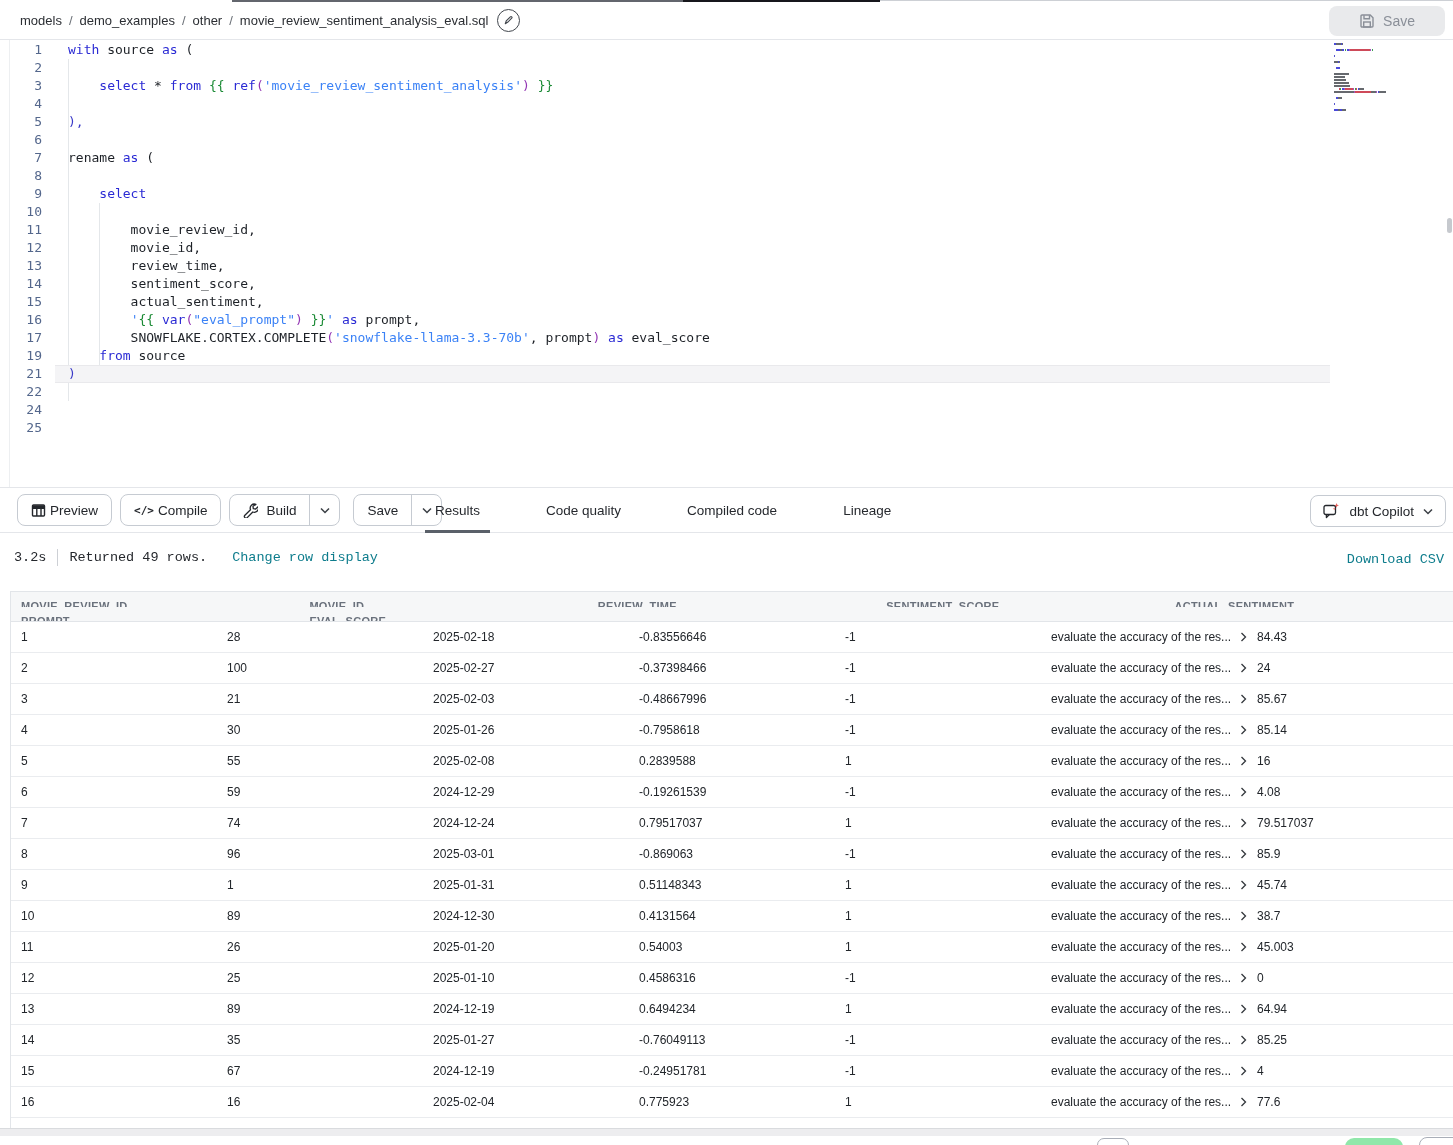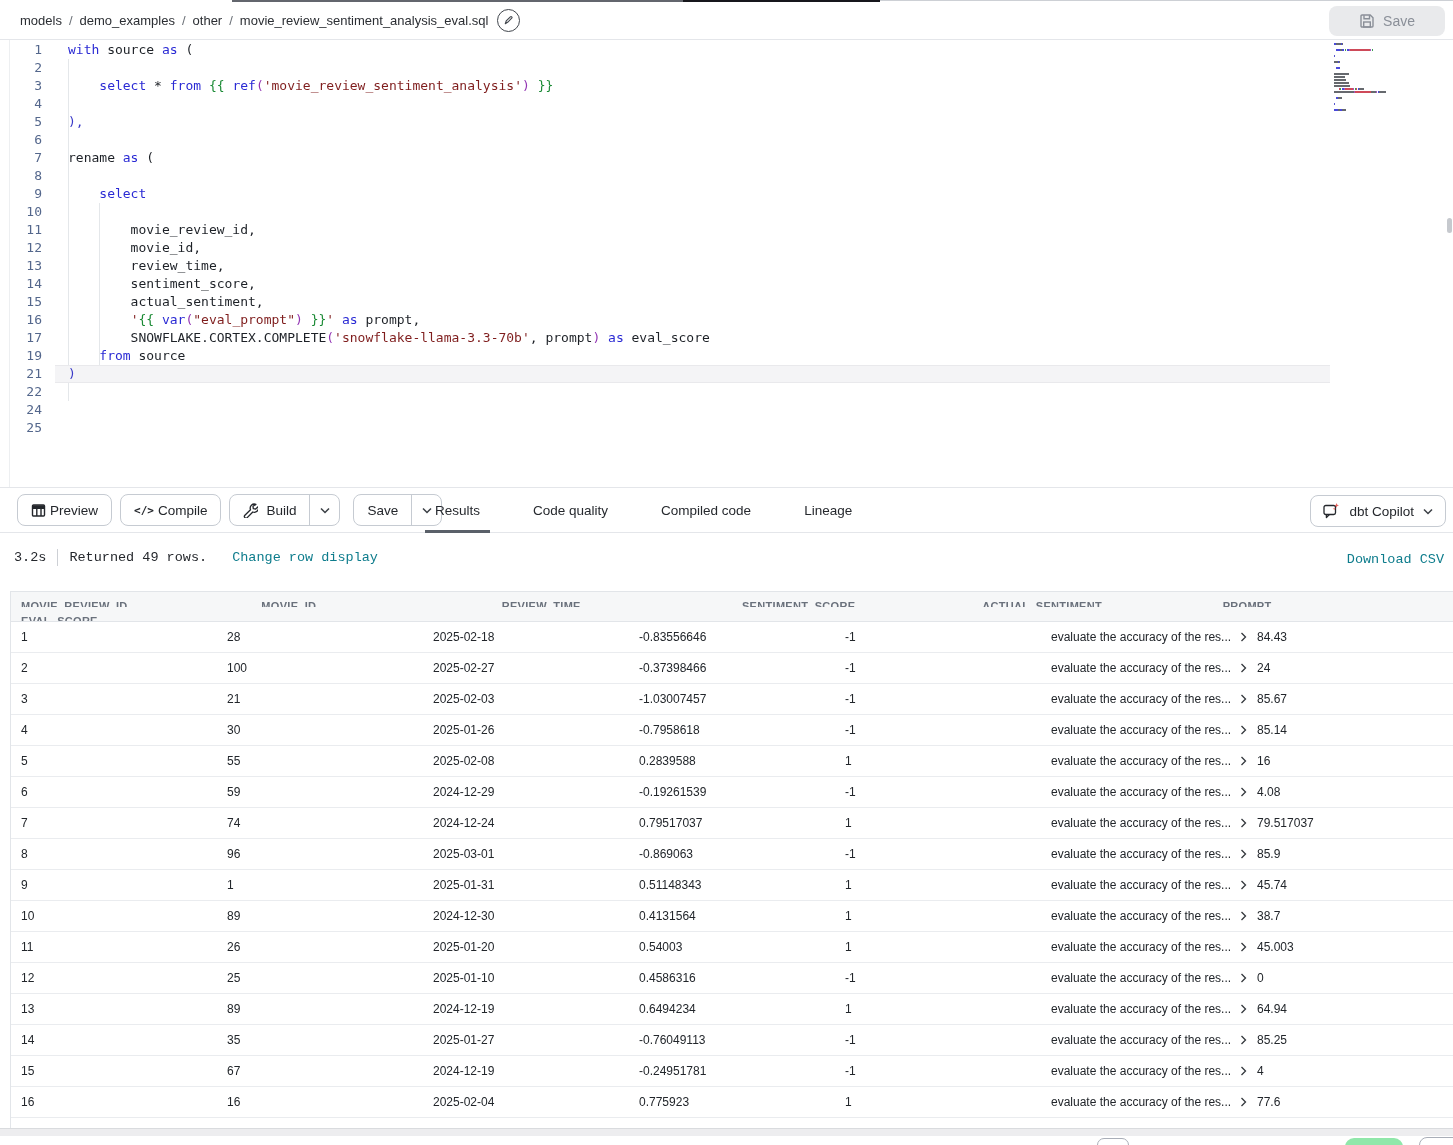--- a/index.html
+++ b/index.html
@@ -32,21 +32,21 @@
   .ig-a{left:68px;top:19px;height:342px;}
   .ig-b{left:99px;top:163px;height:162px;}
   .lines{position:absolute;left:0;top:1px;right:0;}
   .code-line{height:18px;line-height:18px;display:flex;white-space:pre;position:relative;}
   .code-line.current::before{content:'';position:absolute;left:55px;right:123px;top:0;bottom:0;
           background:#f4f4f6;border-top:1px solid #e9e9ec;border-bottom:1px solid #e9e9ec;box-sizing:border-box;}
   .ln{width:42px;flex:none;text-align:right;color:#54678c;position:relative;z-index:1;}
   .code{padding-left:26px;position:relative;z-index:1;}
   .tok-kw{color:#2a2ad4;}
   .tok-pl{color:#1d2127;}
-  .tok-st{color:#7f1d1d;}
+  .tok-st{color:#3b82f6;}
   .tok-jj{color:#1a8a34;}
   .tok-pu{color:#9336b4;}
   .tok-br{color:#3a3ac8;}
   .minimap{position:absolute;right:7px;top:3px;width:112px;}
   .mm-line{height:2px;margin-bottom:1px;display:flex;}
   .mm-seg{height:2px;opacity:.85;}
   .mm-kw{background:#2a2ad4;} .mm-pl{background:#4b4f55;} .mm-st{background:#c62a3c;}
   .mm-jj{background:#1a8a34;} .mm-pu{background:#9336b4;} .mm-br{background:#3a3ac8;} .mm-sp{background:transparent;}
   .vscroll-thumb{position:absolute;right:1px;top:178px;width:5px;height:15px;background:#c6c9ce;border-radius:3px;}
 
@@ -55,39 +55,39 @@
            border-top:1px solid #e4e6ea;border-bottom:1px solid #e4e6ea;display:flex;align-items:center;padding-left:17px;}
   .btn{height:32px;border:1px solid #c6cbd2;border-radius:8px;background:#fff;display:flex;align-items:center;
        padding:0 13px;gap:4px;font-size:13.5px;color:#24272c;margin-right:8px;box-sizing:border-box;
        font-family:"Liberation Sans",sans-serif;}
   .splitbtn{height:32px;border:1px solid #c6cbd2;border-radius:8px;background:#fff;display:flex;align-items:stretch;
        margin-right:8px;box-sizing:border-box;}
   .splitbtn .main{display:flex;align-items:center;gap:8px;padding:0 13px;font-size:13.5px;color:#24272c;}
   .splitbtn .chev{width:29px;border-left:1px solid #c6cbd2;display:flex;align-items:center;justify-content:center;}
   .lint-group{margin-left:5px;}
   .code-glyph{font-family:"DejaVu Sans Mono",monospace;font-size:11px;font-weight:bold;color:#24272c;}
-  .tabs{position:absolute;left:425px;top:0;height:100%;display:flex;align-items:center;gap:33px;}
+  .tabs{position:absolute;left:425px;top:0;height:100%;display:flex;align-items:center;gap:46px;}
   .tab{position:relative;height:100%;display:flex;align-items:center;padding:0 10px;font-size:13.5px;color:#26292e;cursor:default;}
   .tab.active::after{content:'';position:absolute;left:0;right:0;bottom:-1px;height:3px;background:#5a6069;}
   .copilot{position:absolute;right:7px;top:7px;height:32px;border:1px solid #c6cbd2;border-radius:8px;background:#fff;
            display:flex;align-items:center;gap:9px;padding:0 12px;font-size:13.5px;color:#24272c;box-sizing:border-box;
            font-family:"Liberation Sans",sans-serif;}
 
   
   .statusbar{position:absolute;left:0;top:533px;width:100%;height:58px;background:#fff;font-family:Liberation Mono, monospace;}
   .status-left{position:absolute;left:14px;top:16px;display:flex;align-items:center;gap:11px;font-size:13.5px;color:#24272c;}
   .status-divider{width:1px;height:17px;background:#cdd0d5;}
   .link{color:#0d7c8c;cursor:pointer;font-size:13.5px;}
   .change-link{margin-left:14px;}
   .download-link{position:absolute;right:9px;top:19px;}
 
   
   .tbl{position:absolute;left:10px;top:591px;width:1443px;height:537px;overflow:hidden;
        border-top:1px solid #e2e5e9;border-left:1px solid #e2e5e9;box-sizing:border-box;background:#fff;}
-  .tbl-header{display:grid;grid-template-columns:repeat(6,1fr);height:29px;background:#f6f7f8;border-bottom:1px solid #e2e5e9;}
+  .tbl-header{display:grid;grid-template-columns:repeat(5,1fr);height:29px;background:#f6f7f8;border-bottom:1px solid #e2e5e9;}
   .th{font-size:11px;font-weight:700;color:#6a717c;letter-spacing:.3px;line-height:29px;padding-left:10px;
       white-space:nowrap;overflow:hidden;}
   .tbl-row{display:grid;grid-template-columns:repeat(7,1fr);height:30px;border-bottom:1px solid #eaecef;background:#fff;}
   .td{font-size:12px;color:#22262b;line-height:30px;padding-left:10px;white-space:nowrap;overflow:hidden;}
   .td.prompt-cell{display:flex;align-items:center;gap:8px;line-height:normal;}
   .prompt-chev{flex:none;display:flex;align-items:center;}
 
   
   .hscroll{position:absolute;left:0;top:1128px;width:100%;height:8px;background:#ededef;border-top:1px solid #d9dbde;box-sizing:border-box;}
   .bottom-white{position:absolute;left:0;top:1136px;width:100%;height:9px;background:#fff;}
@@ -368,21 +368,21 @@
                 <polyline points="1,1 5,5 1,9" fill="none" stroke="#33373c" stroke-width="1.3"></polyline>
               </svg>
             </span>
           </div>
           <div class="td">24</div>
         </div>
         <div class="tbl-row">
           <div class="td">3</div>
           <div class="td">21</div>
           <div class="td">2025-02-03</div>
-          <div class="td">-1.03007457</div>
+          <div class="td">-0.48667996</div>
           <div class="td">-1</div>
           <div class="td prompt-cell">
             <span class="prompt-text">evaluate the accuracy of the res...</span>
             <span class="prompt-chev">
               <svg width="9" height="10" viewBox="0 0 6 10">
                 <polyline points="1,1 5,5 1,9" fill="none" stroke="#33373c" stroke-width="1.3"></polyline>
               </svg>
             </span>
           </div>
           <div class="td">85.67</div>

